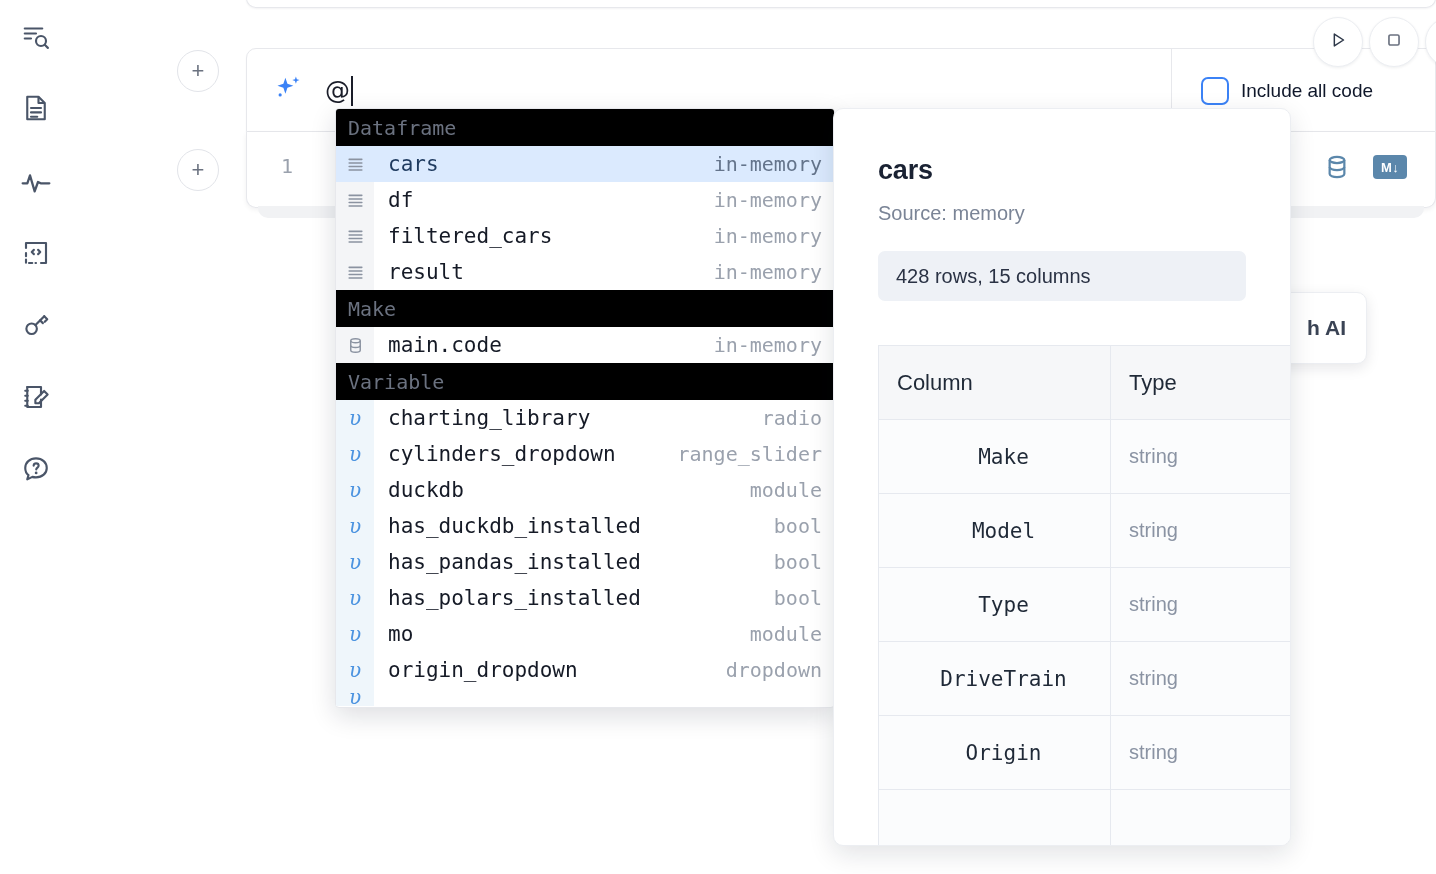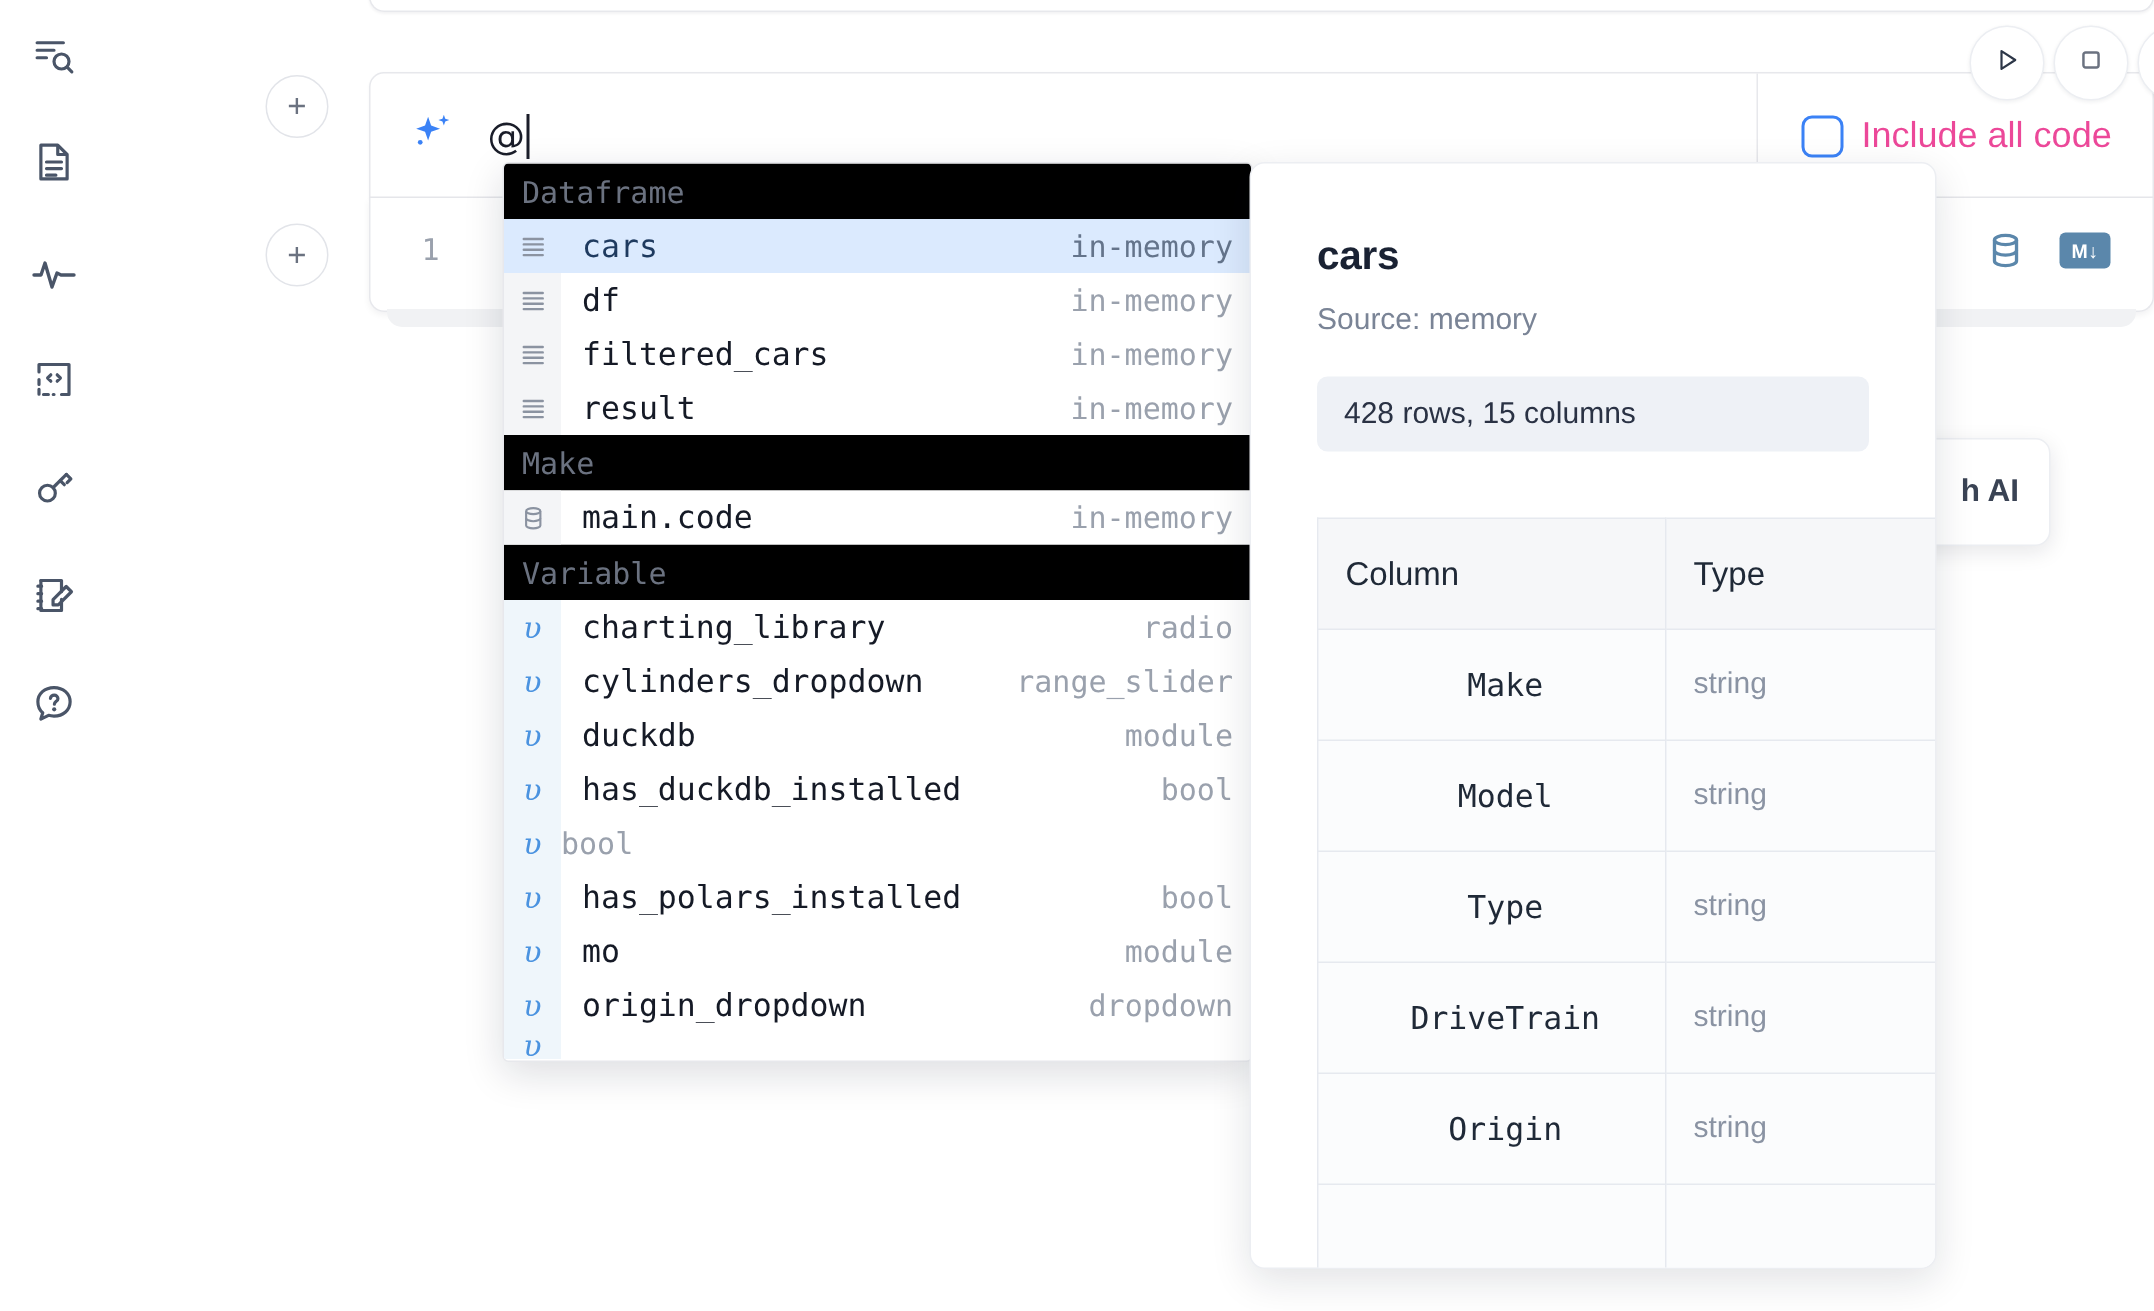--- a/index.html
+++ b/index.html
@@ -60,21 +60,21 @@
     vertical-align: -7px; margin-left: 1px;
   }
   .ai-right {
     position: absolute; left: 926px; top: 0; width: 264px; height: 83px;
     display: flex; align-items: center; padding-left: 28px; gap: 12px;
   }
   .chk {
     width: 28px; height: 28px; border: 2px solid #3b82f6; border-radius: 7px;
     background: #ffffff; flex: 0 0 auto; cursor: pointer;
   }
-  .chk-label { font-size: 24px; color: #ec4899; white-space: nowrap; }
+  .chk-label { font-size: 19px; color: #0f172a; white-space: nowrap; }
 
   
   .round-btn {
     position: absolute; width: 50px; height: 50px; border-radius: 50%;
     background: #ffffff; border: 1px solid #eceef2;
     display:flex; align-items:center; justify-content:center; cursor:pointer;
     box-shadow: 0 1px 3px rgba(16,24,40,.07);
   }
   .rb-run  { left: 1313px; top: 17px; }
   .rb-stop { left: 1369px; top: 17px; }
@@ -379,20 +379,21 @@
         <span class="nm">duckdb</span>
         <span class="ty">module</span>
       </div>
       <div class="ac-row var">
         <span class="ic">υ</span>
         <span class="nm">has_duckdb_installed</span>
         <span class="ty">bool</span>
       </div>
       <div class="ac-row var">
         <span class="ic">υ</span>
+        <span class="nm">has_pandas_installed</span>
         <span class="ty">bool</span>
       </div>
       <div class="ac-row var">
         <span class="ic">υ</span>
         <span class="nm">has_polars_installed</span>
         <span class="ty">bool</span>
       </div>
       <div class="ac-row var">
         <span class="ic">υ</span>
         <span class="nm">mo</span>

